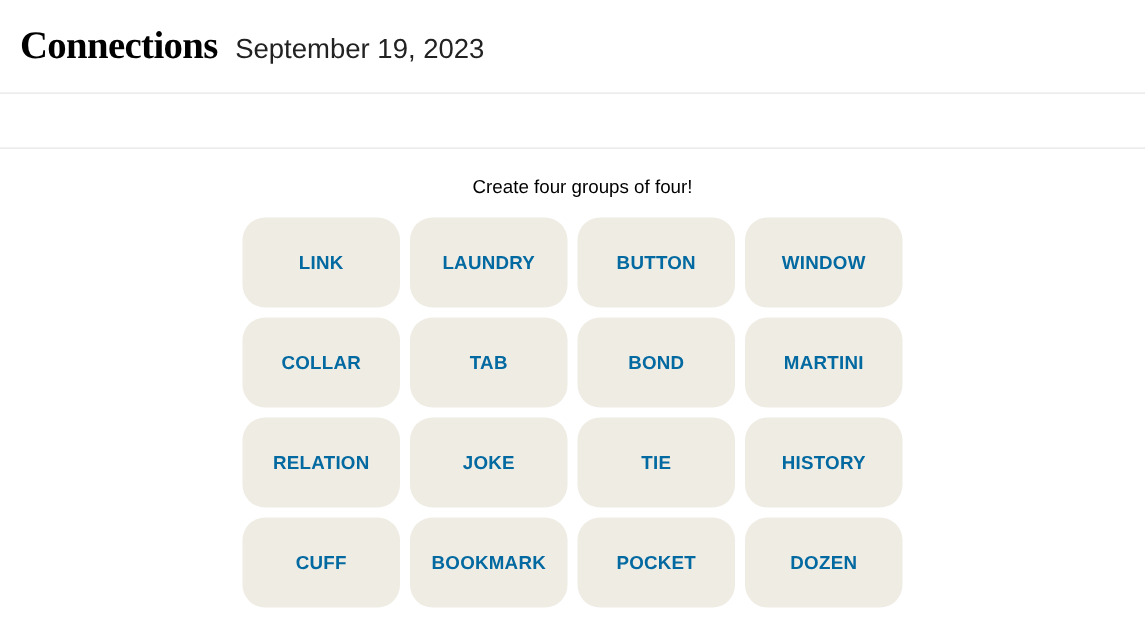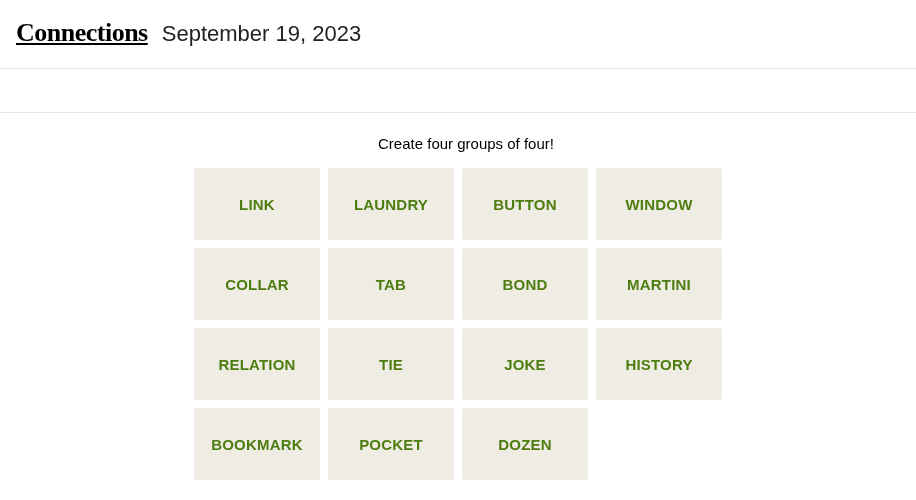--- a/index.html
+++ b/index.html
@@ -16,24 +16,23 @@
     }
     .header {
       display: flex;
       align-items: baseline;
       padding: 18px 16px 20px 16px;
       gap: 14px;
     }
     .title {
       font-family: Georgia, "Times New Roman", serif;
       font-weight: 900;
-      font-size: 26px;
+      font-size: 31px;
       letter-spacing: -0.5px;
       color: #000;
-      text-decoration: underline;
     }
     .date {
       font-family: -apple-system, BlinkMacSystemFont, "Segoe UI", Helvetica, Arial, sans-serif;
       font-size: 22px;
       font-weight: 400;
       color: #222;
     }
     .divider {
       border-top: 1px solid #e6e6e6;
       width: 100%;
@@ -57,28 +56,28 @@
     }
     .grid {
       display: grid;
       grid-template-columns: repeat(4, 126px);
       grid-auto-rows: 72px;
       gap: 8px;
     }
     .tile {
       background: #efece4;
       border: none;
-      border-radius: 3px;
+      border-radius: 18px;
       display: flex;
       align-items: center;
       justify-content: center;
       font-family: -apple-system, BlinkMacSystemFont, "Segoe UI", Helvetica, Arial, sans-serif;
       font-weight: 700;
       font-size: 15px;
-      color: #4d7c0f;
+      color: #0369a1;
       text-transform: uppercase;
       cursor: pointer;
       user-select: none;
       letter-spacing: 0.2px;
     }
   </style>
 </head>
 <body>
 
 <div class="header">
@@ -95,20 +94,21 @@
   <div class="grid">
     <button class="tile">LINK</button>
     <button class="tile">LAUNDRY</button>
     <button class="tile">BUTTON</button>
     <button class="tile">WINDOW</button>
     <button class="tile">COLLAR</button>
     <button class="tile">TAB</button>
     <button class="tile">BOND</button>
     <button class="tile">MARTINI</button>
     <button class="tile">RELATION</button>
+    <button class="tile">JOKE</button>
     <button class="tile">TIE</button>
-    <button class="tile">JOKE</button>
     <button class="tile">HISTORY</button>
+    <button class="tile">CUFF</button>
     <button class="tile">BOOKMARK</button>
     <button class="tile">POCKET</button>
     <button class="tile">DOZEN</button>
   </div>
 </div>
 
 </body></html>

